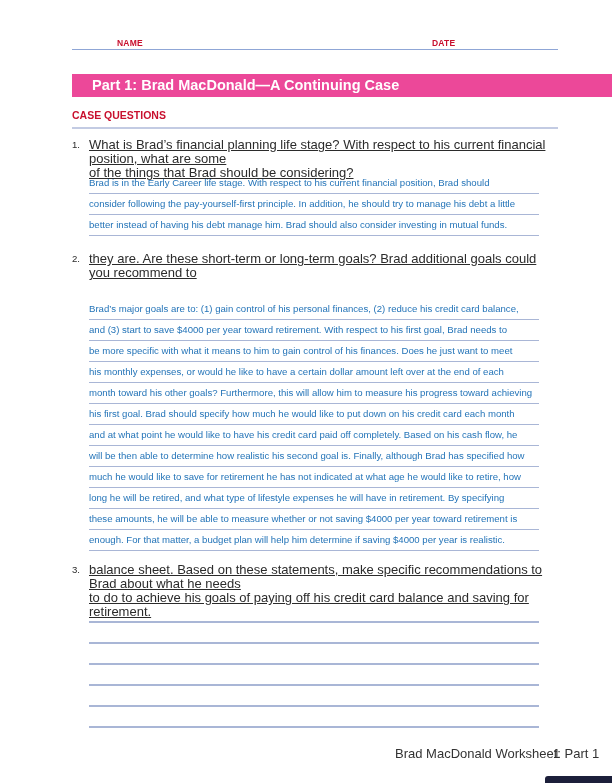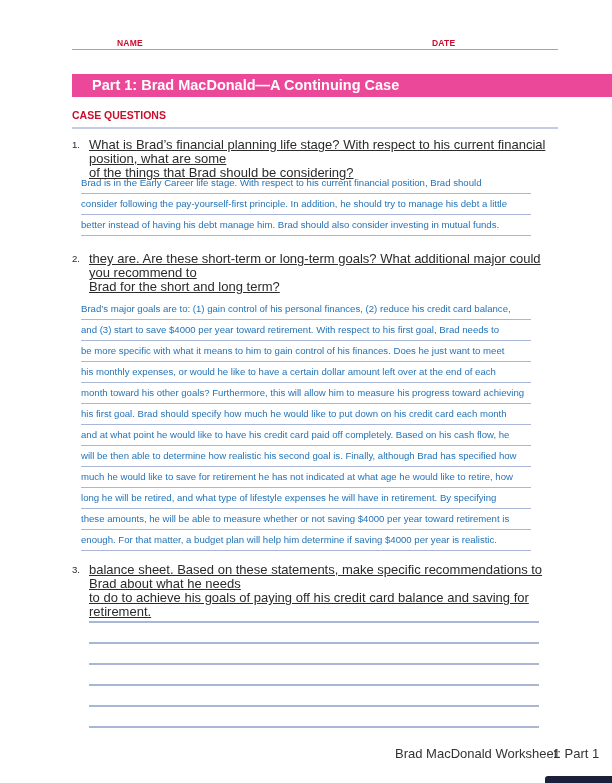--- a/index.html
+++ b/index.html
@@ -12,21 +12,21 @@
   .hdr-line { left: 72px; width: 486px; height: 1px; background: #8fa6d6; top: 49px; }
   .banner {
     left: 72px; top: 74px; width: 558px; height: 23px; background: #ec4899;
     color: #fff; font-weight: bold; font-size: 14.5px; line-height: 23px; padding-left: 20px; box-sizing: border-box;
   }
   .section-title { left: 72px; top: 109px; font-size: 10.5px; font-weight: bold; color: #c8102e; }
   .section-line { left: 72px; top: 127px; width: 486px; height: 2px; background: #c3cbe3; }
   .q-num { font-size: 9.6px; color: #2b2b2b; }
   .q-text { font-size: 13px; line-height: 14px; color: #2b2b2b; width: 458px; text-decoration: underline; }
   .ans-line {
-    left: 81px; width: 450px; height: 21px; border-bottom: 1.5px solid #a9b6d6;
+    left: 89px; width: 450px; height: 21px; border-bottom: 1.5px solid #a9b6d6;
     font-size: 9.6px; color: #2474b8; line-height: 14px; white-space: nowrap; box-sizing: border-box;
     padding-top: 3px;
   }
   .blank-line { left: 89px; width: 450px; height: 2px; background: #a9b6d6; }
   .footer-text { font-size: 13px; color: #333; }
   .corner { left: 545px; top: 776px; width: 67px; height: 7px; background: #1c1f3a; border-top-left-radius: 3px; }
 </style>
 </head>
 <body>
 
@@ -43,22 +43,21 @@
 <div class="abs q-text" style="left:89px; top:138px;">
   <div>What is Brad’s financial planning life stage? With respect to his current financial position, what are some</div>
   <div>of the things that Brad should be considering?</div>
 </div>
 <div class="abs ans-line" style="top:173px;">Brad is in the Early Career life stage. With respect to his current financial position, Brad should</div>
 <div class="abs ans-line" style="top:194px;">consider following the pay-yourself-first principle. In addition, he should try to manage his debt a little</div>
 <div class="abs ans-line" style="top:215px;">better instead of having his debt manage him. Brad should also consider investing in mutual funds.</div>
 
 <div class="abs q-num" style="left:72px; top:253px;">2.</div>
 <div class="abs q-text" style="left:89px; top:252px;">
-  <div>they are. Are these short-term or long-term goals? What additional major could you recommend to</div>
-  <div>Brad for the short and long term?</div>
+  <div>they are. Are these short-term or long-term goals? Brad additional goals could you recommend to</div>
 </div>
 <div id="q2-answers">
   <div class="abs ans-line" style="top:299px;">Brad’s major goals are to: (1) gain control of his personal finances, (2) reduce his credit card balance,</div>
   <div class="abs ans-line" style="top:320px;">and (3) start to save $4000 per year toward retirement. With respect to his first goal, Brad needs to</div>
   <div class="abs ans-line" style="top:341px;">be more specific with what it means to him to gain control of his finances. Does he just want to meet</div>
   <div class="abs ans-line" style="top:362px;">his monthly expenses, or would he like to have a certain dollar amount left over at the end of each</div>
   <div class="abs ans-line" style="top:383px;">month toward his other goals? Furthermore, this will allow him to measure his progress toward achieving</div>
   <div class="abs ans-line" style="top:404px;">his first goal. Brad should specify how much he would like to put down on his credit card each month</div>
   <div class="abs ans-line" style="top:425px;">and at what point he would like to have his credit card paid off completely. Based on his cash flow, he</div>
   <div class="abs ans-line" style="top:446px;">will be then able to determine how realistic his second goal is. Finally, although Brad has specified how</div>

